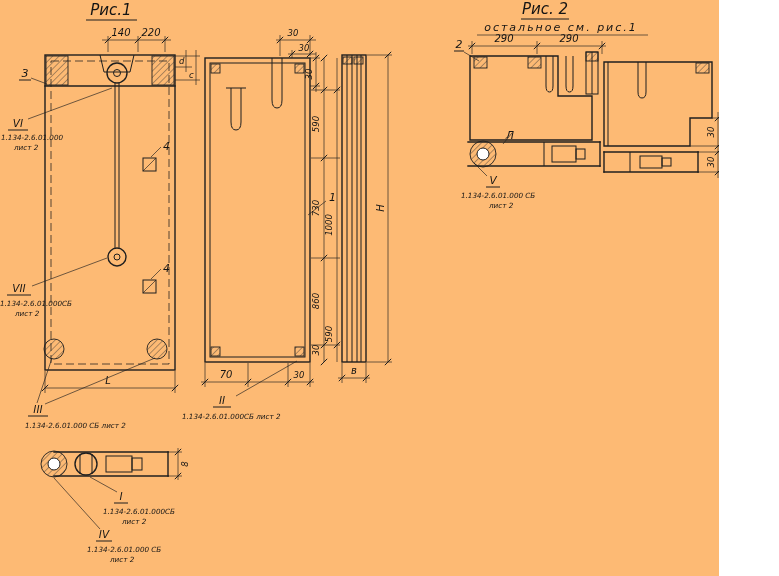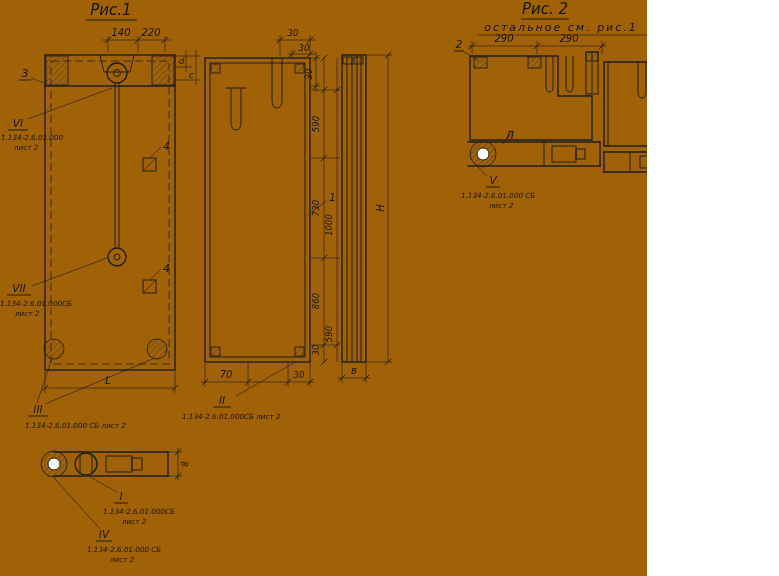--- a/index.html
+++ b/index.html
@@ -1,16 +1,16 @@
 <!DOCTYPE html>
 <html><head>
 <meta charset="utf-8">
 <style>
   html,body{margin:0;padding:0;background:#ffffff;}
-  .sheet{position:relative;width:647px;height:576px;background:#a16207;overflow:hidden;text-align:center;}
+  .sheet{position:relative;width:719px;height:576px;background:#fdba74;overflow:hidden;text-align:center;}
   svg{position:absolute;left:0;top:0;}
   .main{fill:none;stroke:#1f1f1f;stroke-width:1.4;stroke-linecap:square;}
   .med{fill:none;stroke:#1f1f1f;stroke-width:1;}
   .thin{fill:none;stroke:#1f1f1f;stroke-width:0.65;}
   .dash{fill:none;stroke:#1f1f1f;stroke-width:0.75;stroke-dasharray:8 4;}
   .hatchf{fill:url(#hatch);stroke:#1f1f1f;stroke-width:0.9;}
   .whitef{fill:#ffffff;stroke:#1f1f1f;stroke-width:1;}
   text{font-family:"DejaVu Sans",sans-serif;fill:#141414;}
   .t-title{font-size:15px;font-style:italic;}
   .t-dim{font-size:10px;font-style:italic;}

